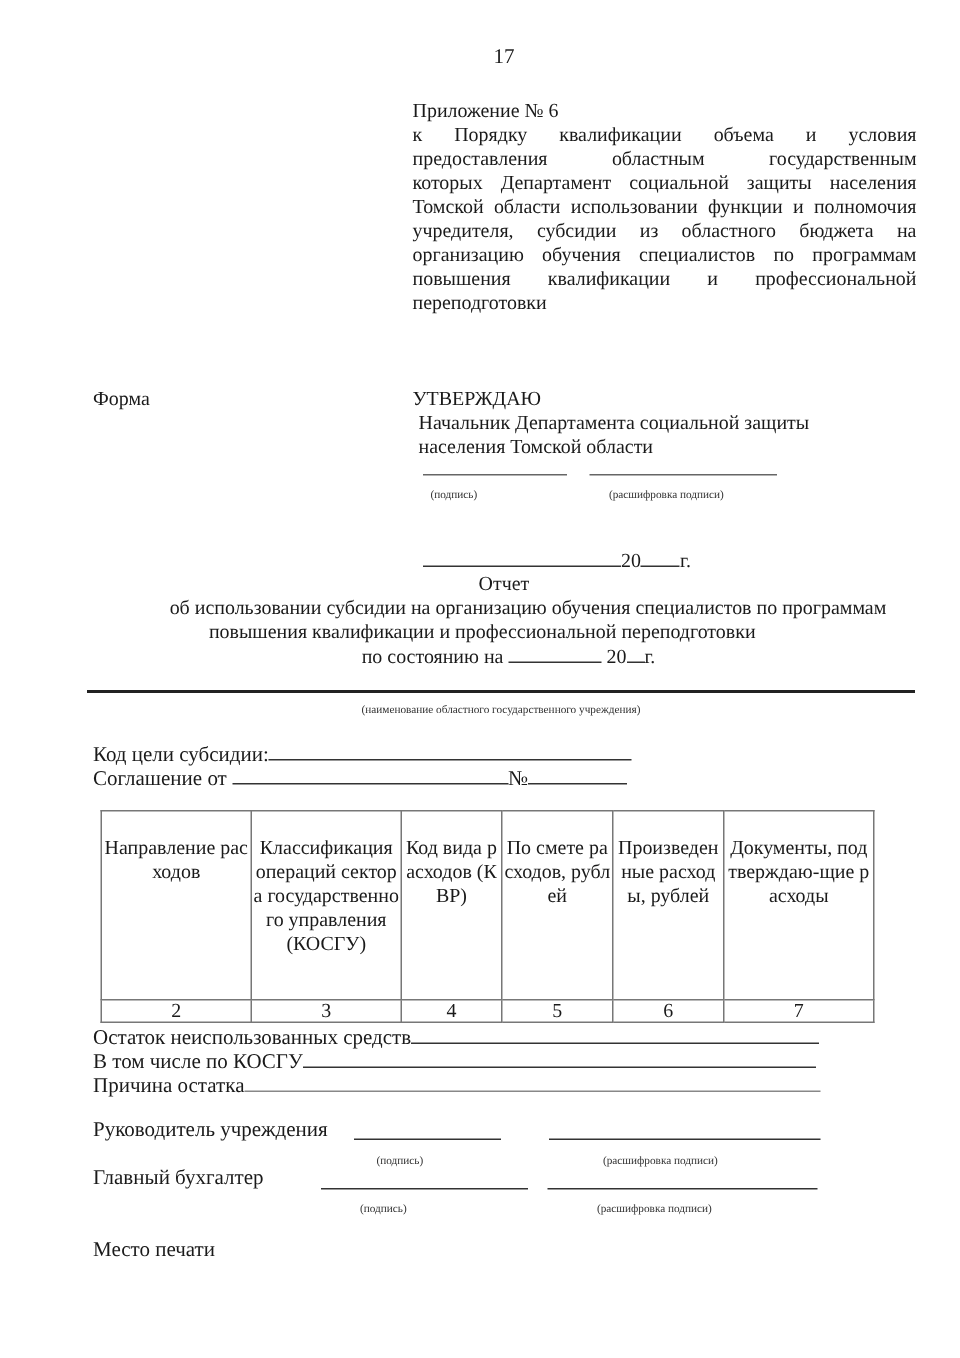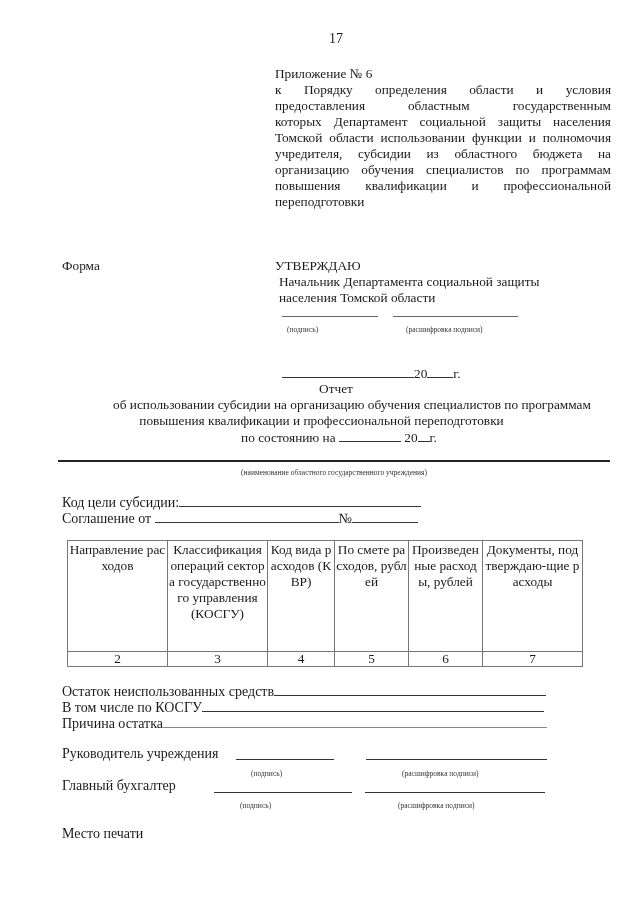--- a/index.html
+++ b/index.html
@@ -22,31 +22,31 @@
 
   table.report {
     position: absolute; left: 67px; top: 540px; width: 515px;
     border-collapse: collapse; table-layout: fixed;
     font-size: 13.3px; line-height: 16px;
   }
   table.report th, table.report td {
     border: 1px solid #777; text-align: center; vertical-align: top;
     font-weight: normal; padding: 0 1px; word-break: break-all;
   }
-  table.report thead th { height: 109px; padding-top: 1px; }
+  table.report thead th { height: 109px; padding-top: 16px; }
   table.report tbody td { height: 14px; line-height: 14px; }
 </style>
 </head>
 <body>
 
 <div class="abs t14" style="left:329px; top:31px;">17</div>
 
 <div id="appendix" class="abs t13" style="white-space:normal;">
   <span class="line">Приложение № 6</span>
-  <span class="line just">к Порядку определения области и условия</span>
+  <span class="line just">к Порядку квалификации объема и условия</span>
   <span class="line just">предоставления областным государственным</span>
   <span class="line just">которых Департамент социальной защиты населения</span>
   <span class="line just">Томской области использовании функции и полномочия</span>
   <span class="line just">учредителя, субсидии из областного бюджета на</span>
   <span class="line just">организацию обучения специалистов по программам</span>
   <span class="line just">повышения квалификации и профессиональной</span>
   <span class="line">переподготовки</span>
 </div>
 
 <div class="abs t13" style="left:62px; top:258px;">Форма</div>

